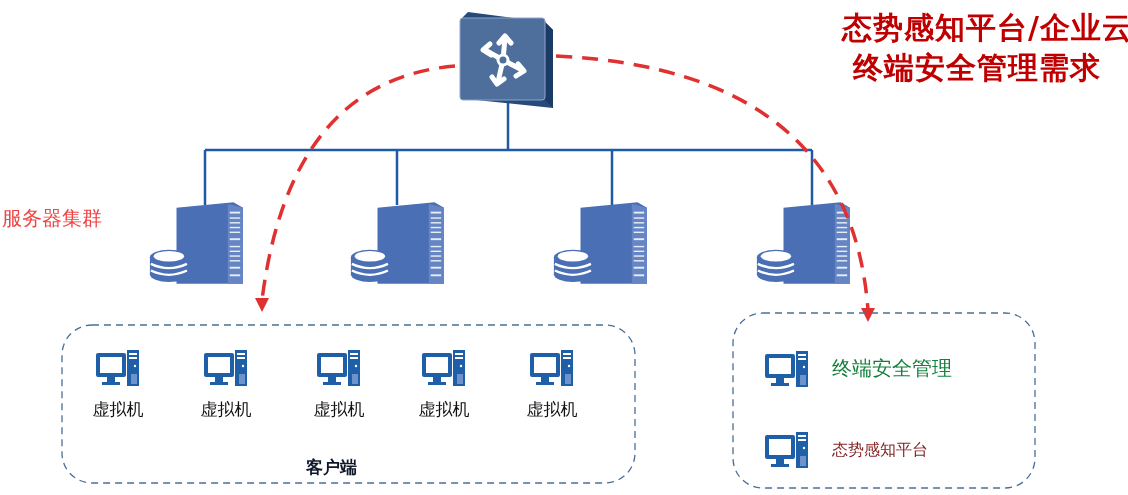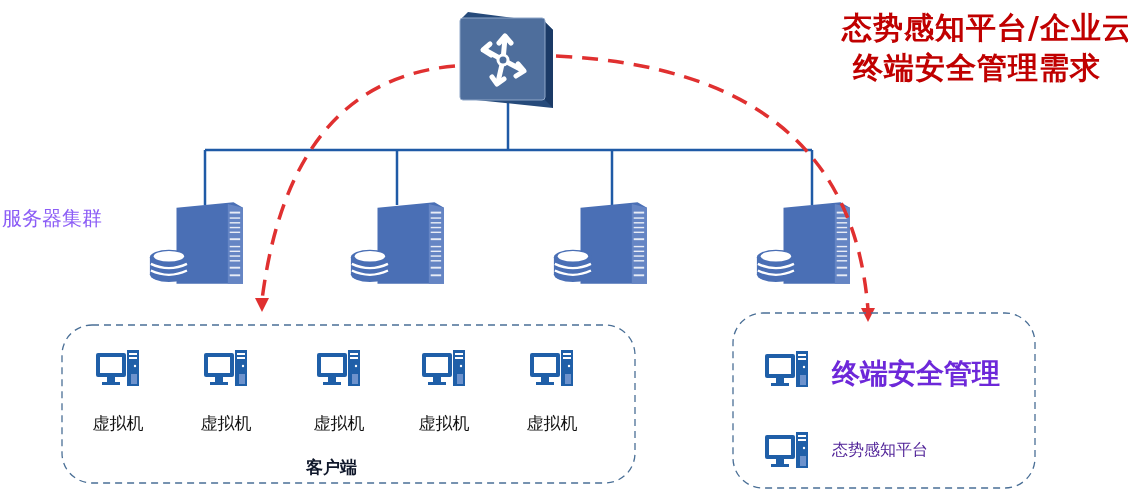--- a/index.html
+++ b/index.html
@@ -1,24 +1,24 @@
 <!DOCTYPE html>
 <html><head>
 <meta charset="utf-8">
 <style>
   html, body { margin:0; padding:0; background:#ffffff; }
   body { width:1128px; height:495px; position:relative; overflow:hidden; font-family:"DejaVu Sans", sans-serif; }
   #diagram { position:absolute; left:0; top:0; }
   .title-line { position:absolute; color:#c00000; font-weight:bold; font-size:30px; letter-spacing:1px; white-space:nowrap; }
-  .cluster-label { position:absolute; left:2px; top:205px; font-size:20px; color:#8b5cf6; }
+  .cluster-label { position:absolute; left:2px; top:205px; font-size:20px; color:#ef4444; }
   .vm { position:absolute; width:80px; text-align:center; }
-  .vm .lbl { font-size:17px; color:#111; margin-top:18px; }
+  .vm .lbl { font-size:17px; color:#111; margin-top:4px; }
   .client-label { position:absolute; left:306px; top:456px; font-size:17px; color:#0f172a; font-weight:bold; }
-  .tsm-label { position:absolute; left:832px; top:355px; font-size:28px; color:#6d28d9; font-weight:bold; }
-  .sa-label { position:absolute; left:832px; top:440px; font-size:16px; color:#4c1d95;font-family:Liberation Serif, serif; }
+  .tsm-label { position:absolute; left:832px; top:355px; font-size:20px; color:#15803d; font-weight:normal; }
+  .sa-label { position:absolute; left:832px; top:440px; font-size:16px; color:#7f1d1d;font-family:Liberation Serif, serif; }
 </style>
 </head>
 <body>
 
 <svg id="diagram" width="1128" height="495" viewBox="0 0 1128 495">
   <defs>
     <symbol id="pc" viewBox="0 0 46 40">
       <rect x="1" y="3" width="30" height="24" rx="2" fill="#1f5fa8"></rect>
       <rect x="5" y="7" width="22" height="16" fill="#ffffff"></rect>
       <rect x="12" y="27" width="8" height="5" fill="#1f5fa8"></rect>

